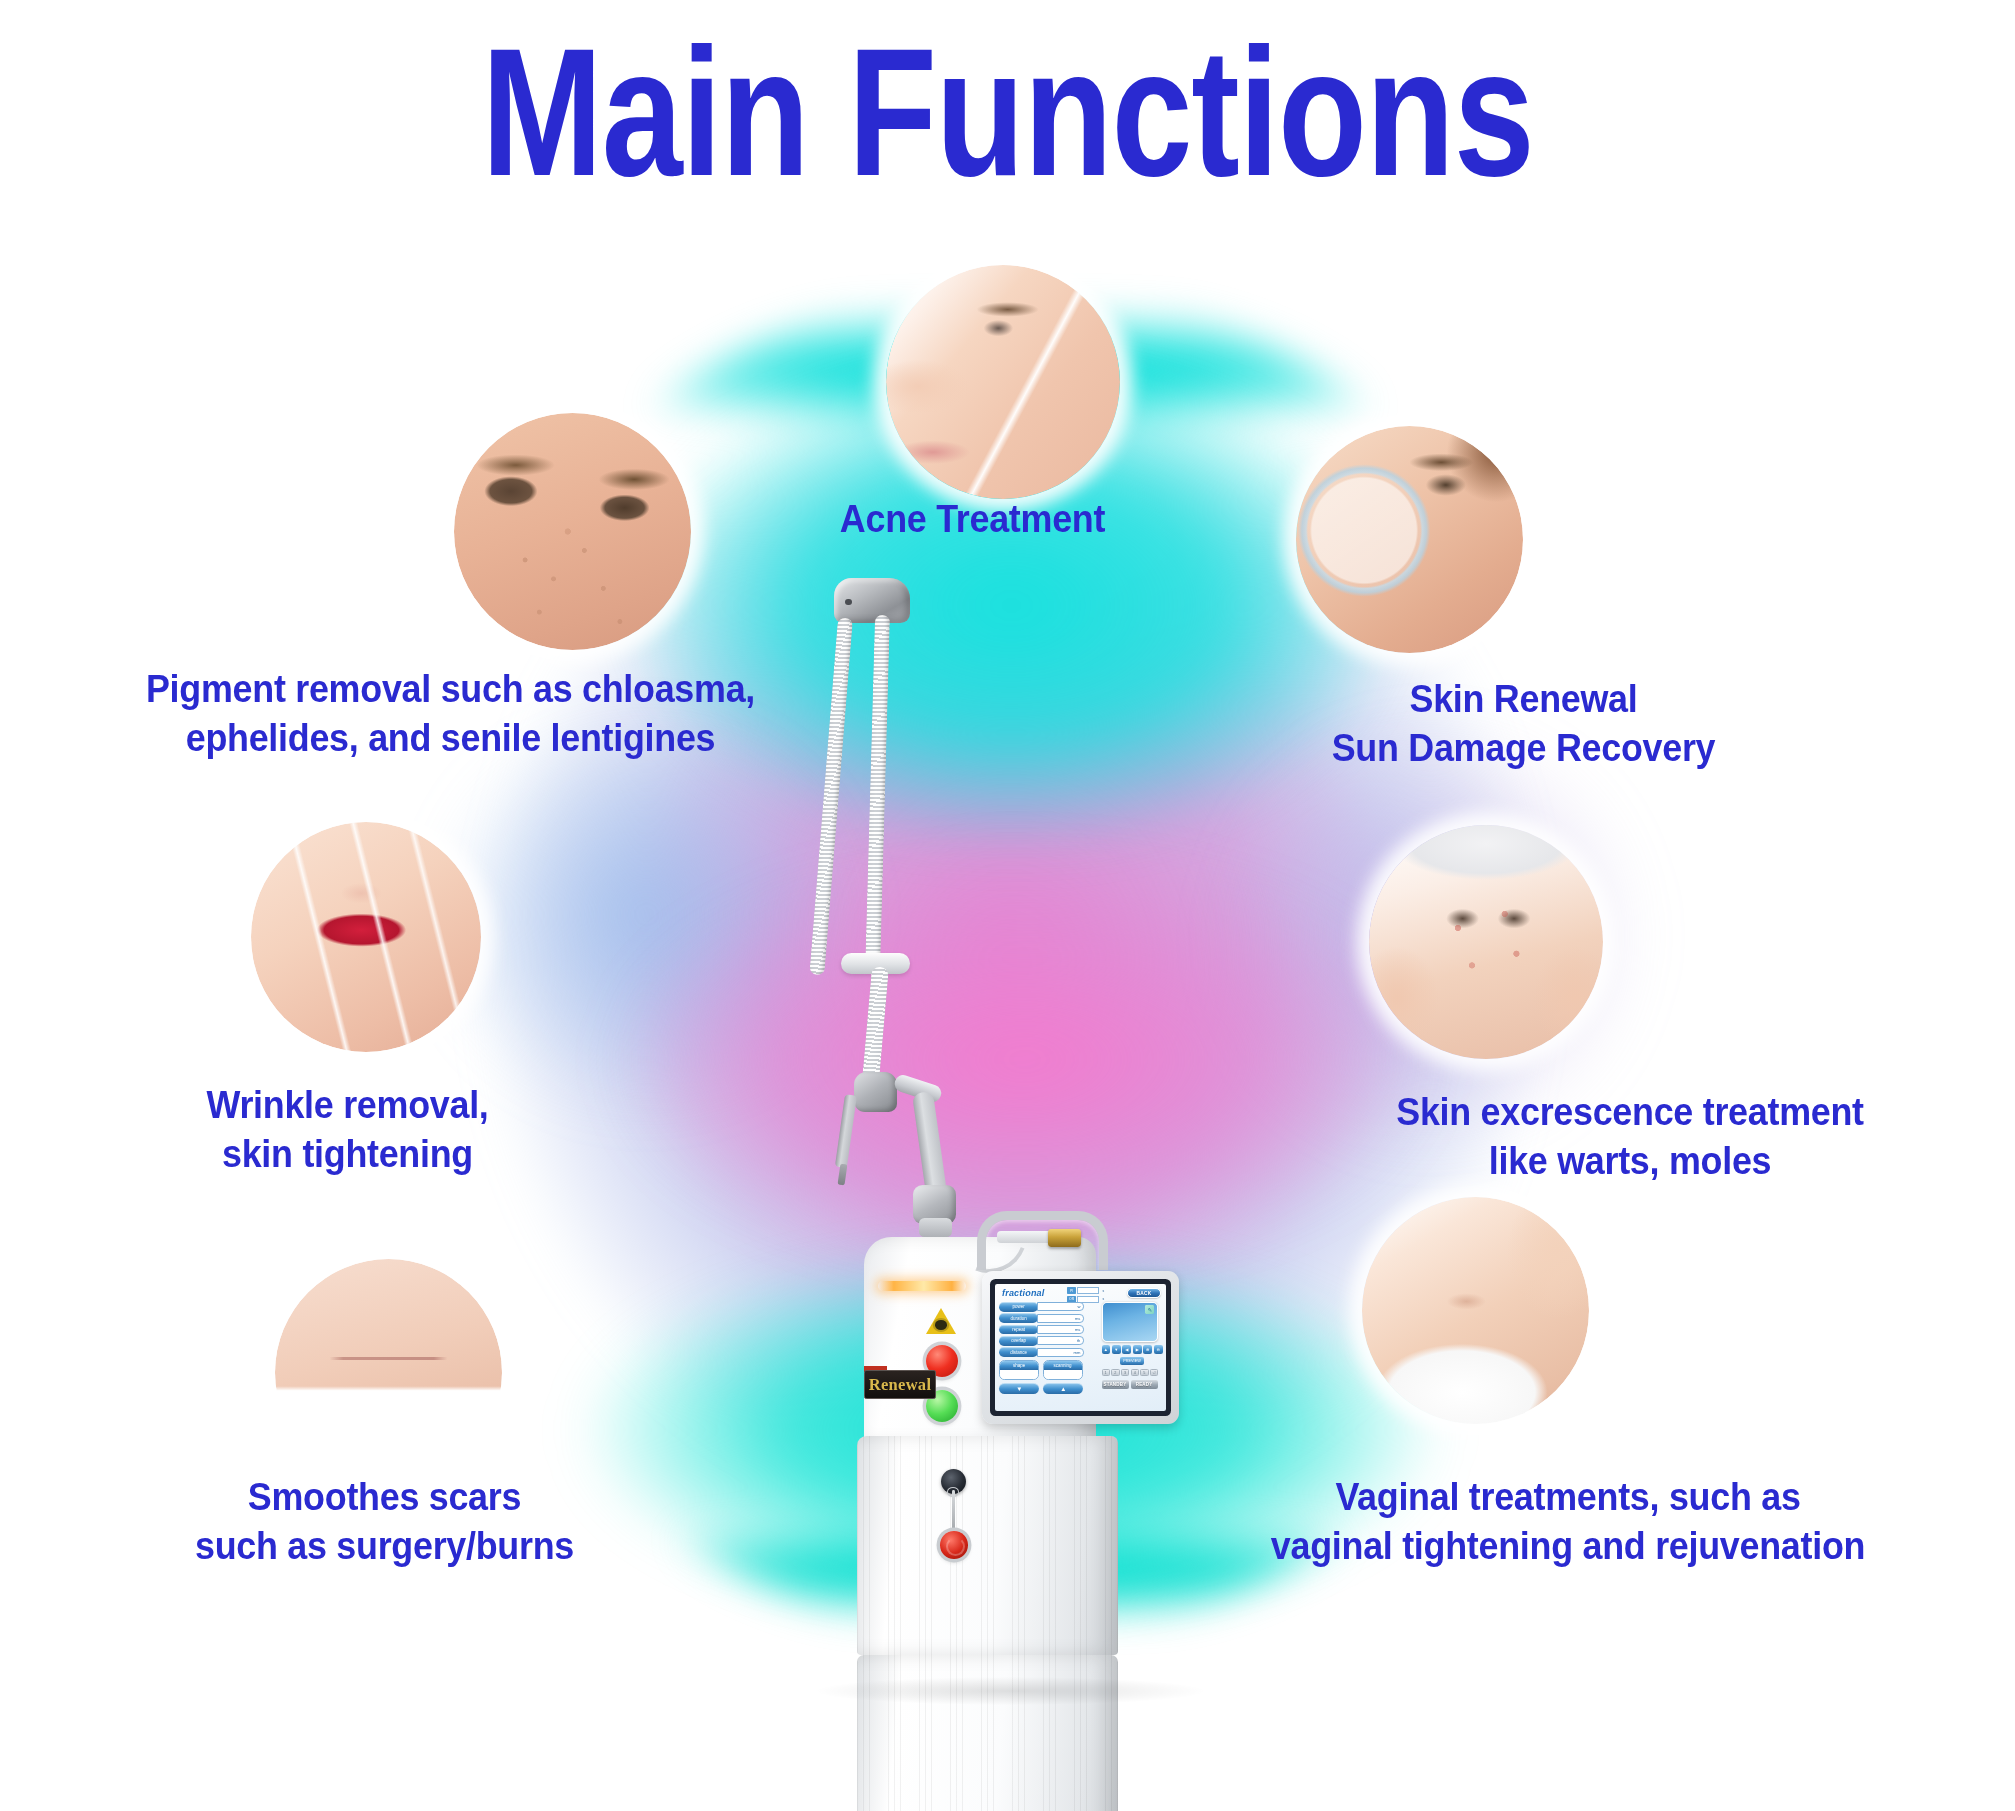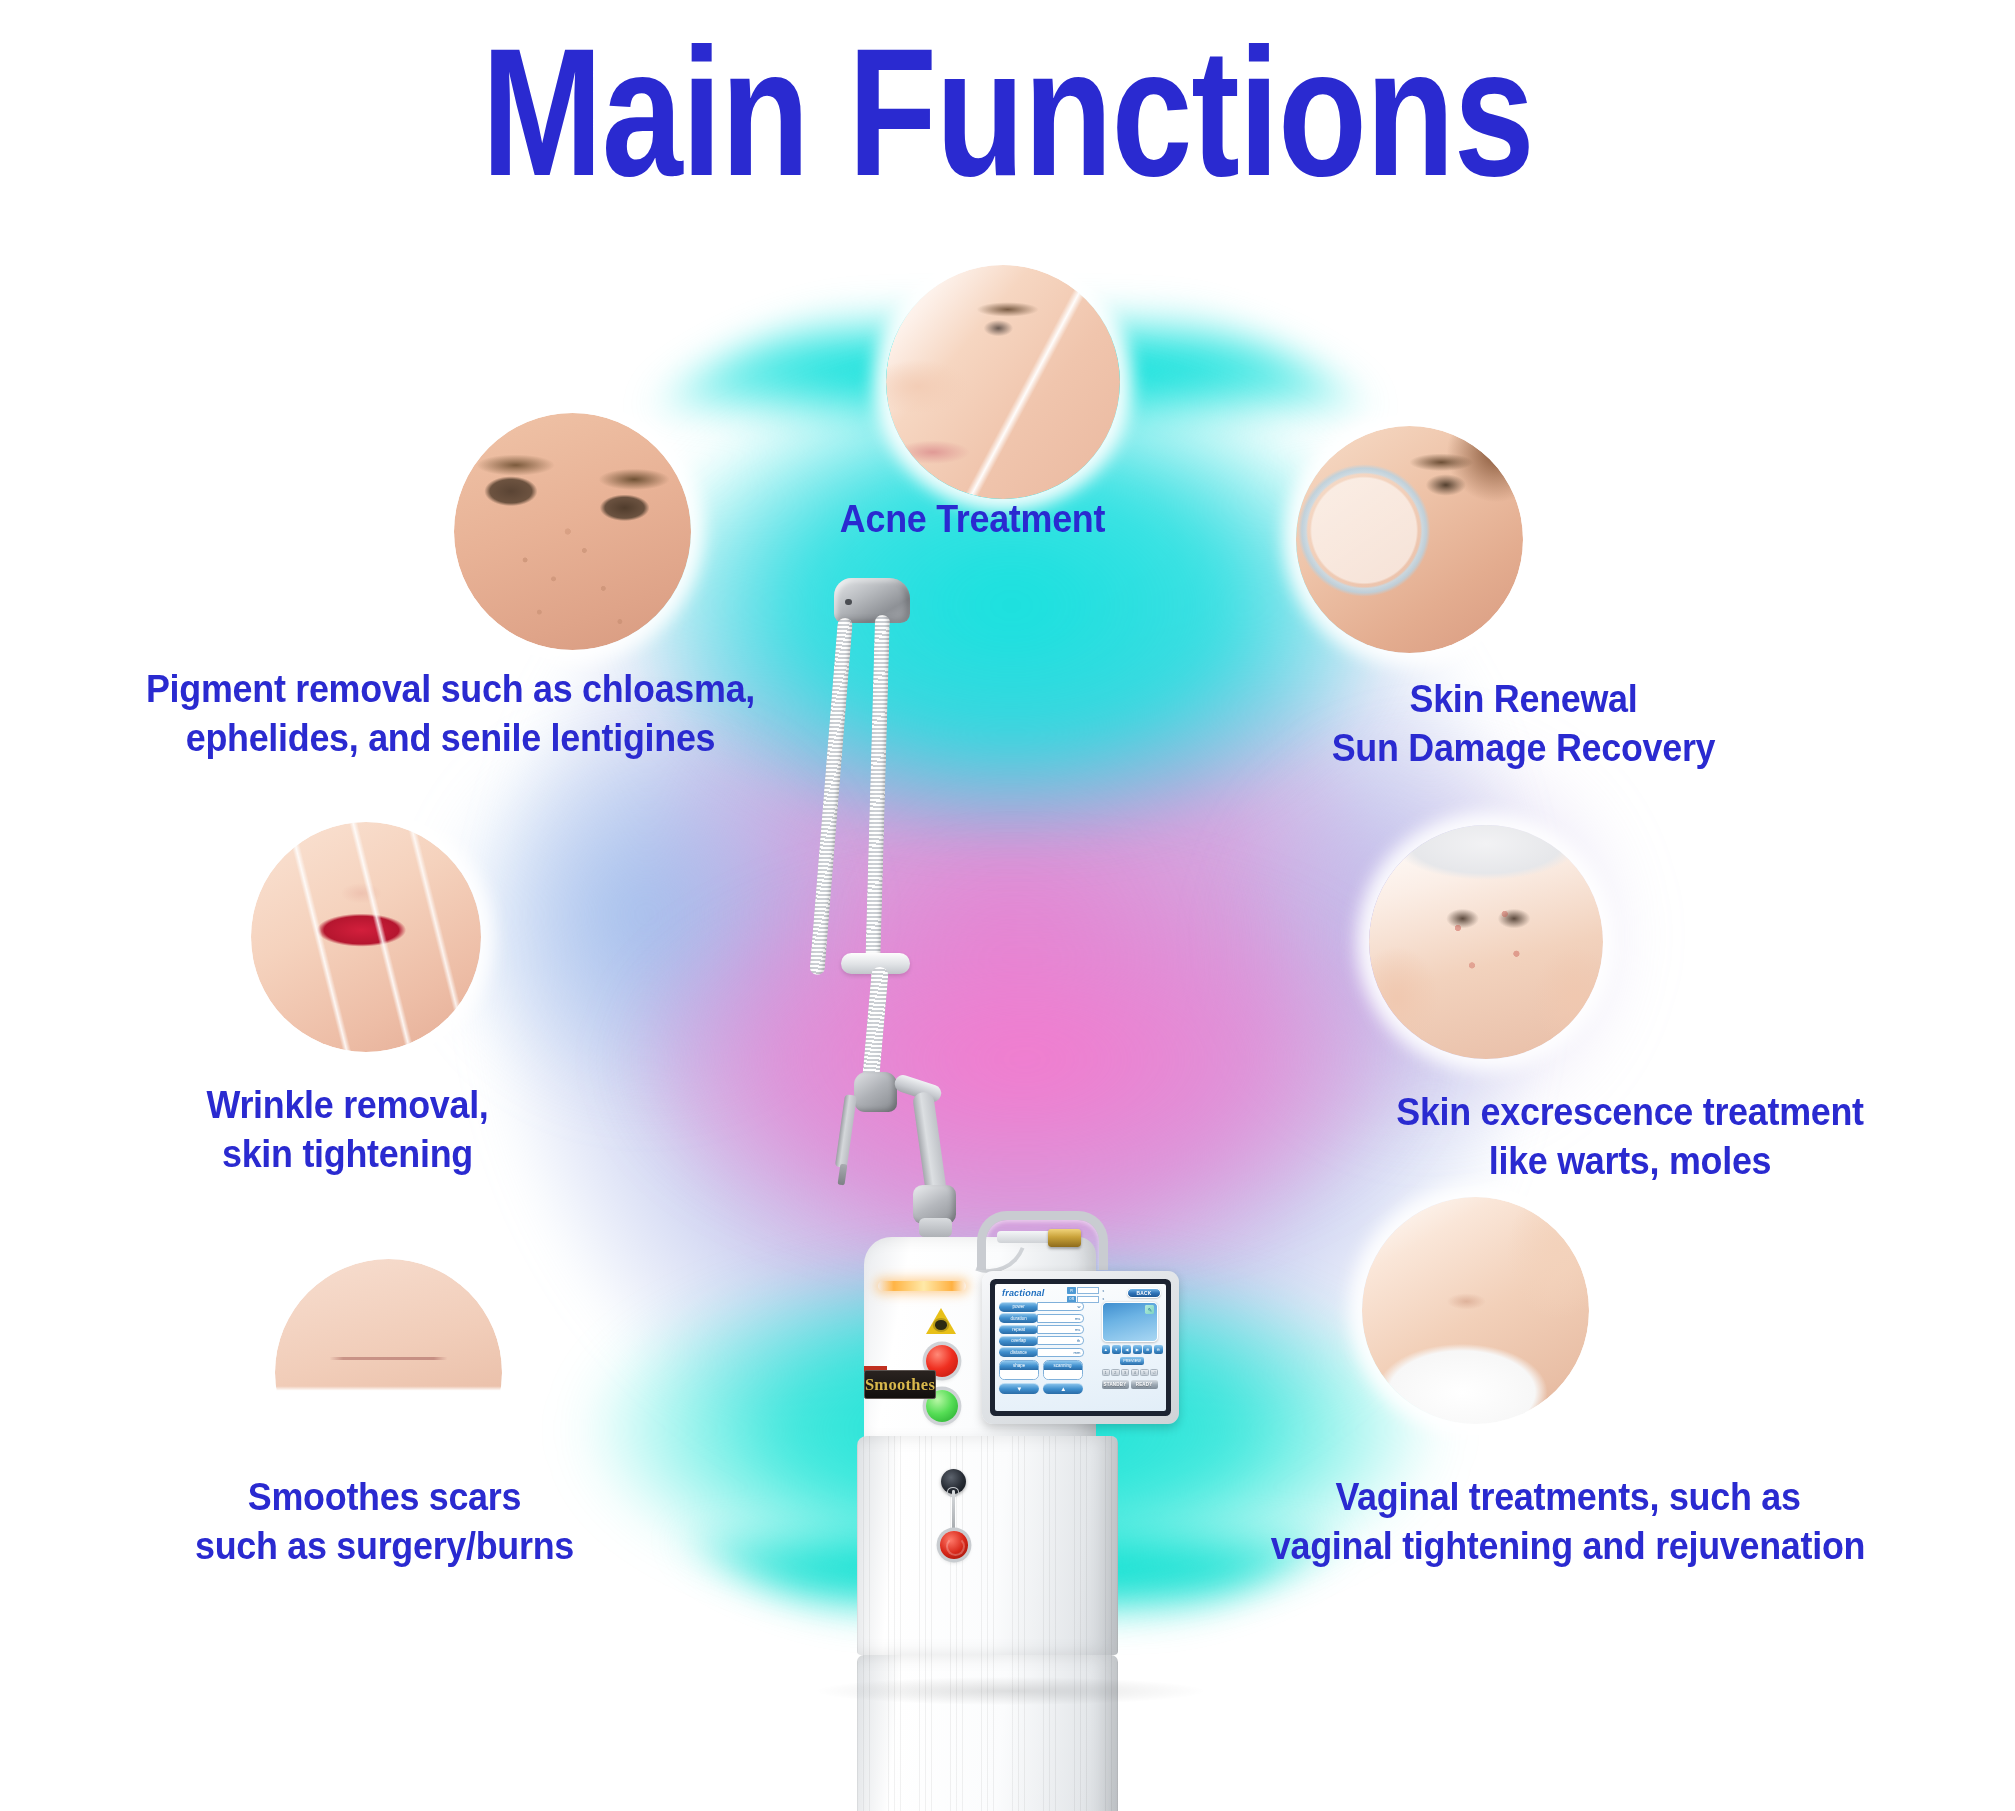--- a/index.html
+++ b/index.html
@@ -826,21 +826,21 @@
 
     <div id="laser-warning">
       <div id="warn-triangle"></div>
     </div>
 
     <div class="round-btn" id="btn-red"></div>
     <div class="round-btn" id="btn-green"></div>
 
     <div id="brand-red-chip"></div>
     <div id="brand-plate">
-      <span id="brand-text">Smoothes</span>
+      <span id="brand-text">Renewal</span>
     </div>
 
     <div id="screen-bezel">
       <div id="screen-inner">
         <div id="screen">
 
           <div id="screen-title">fractional</div>
 
           <div id="pi-block">
             <div class="pi-row">

